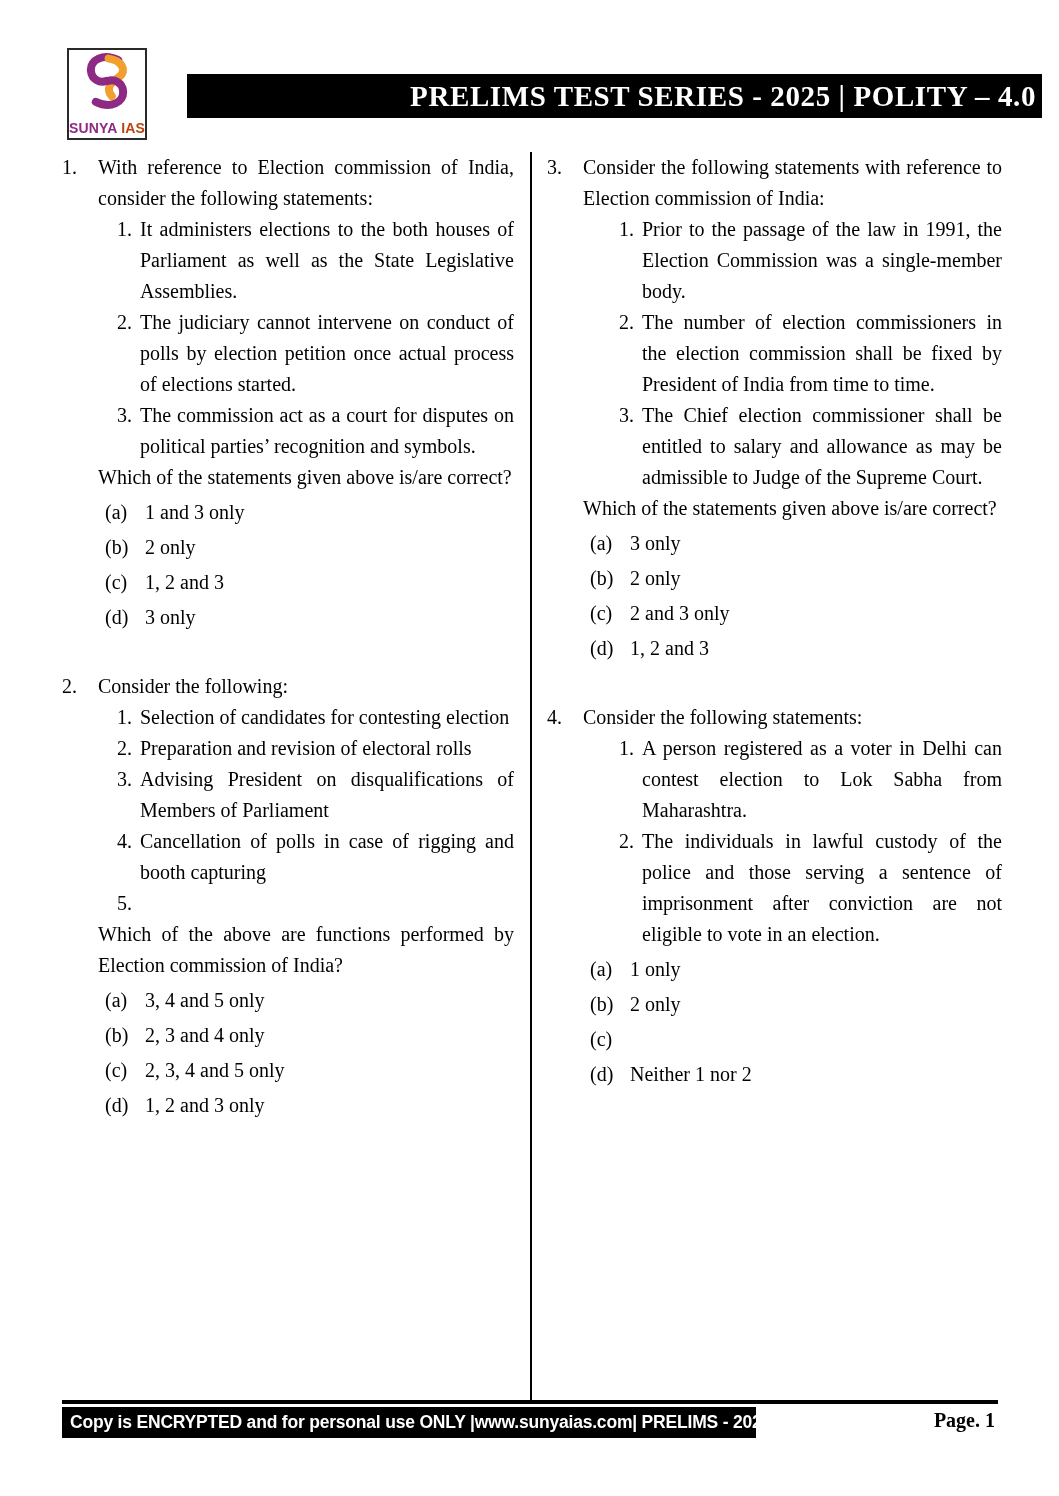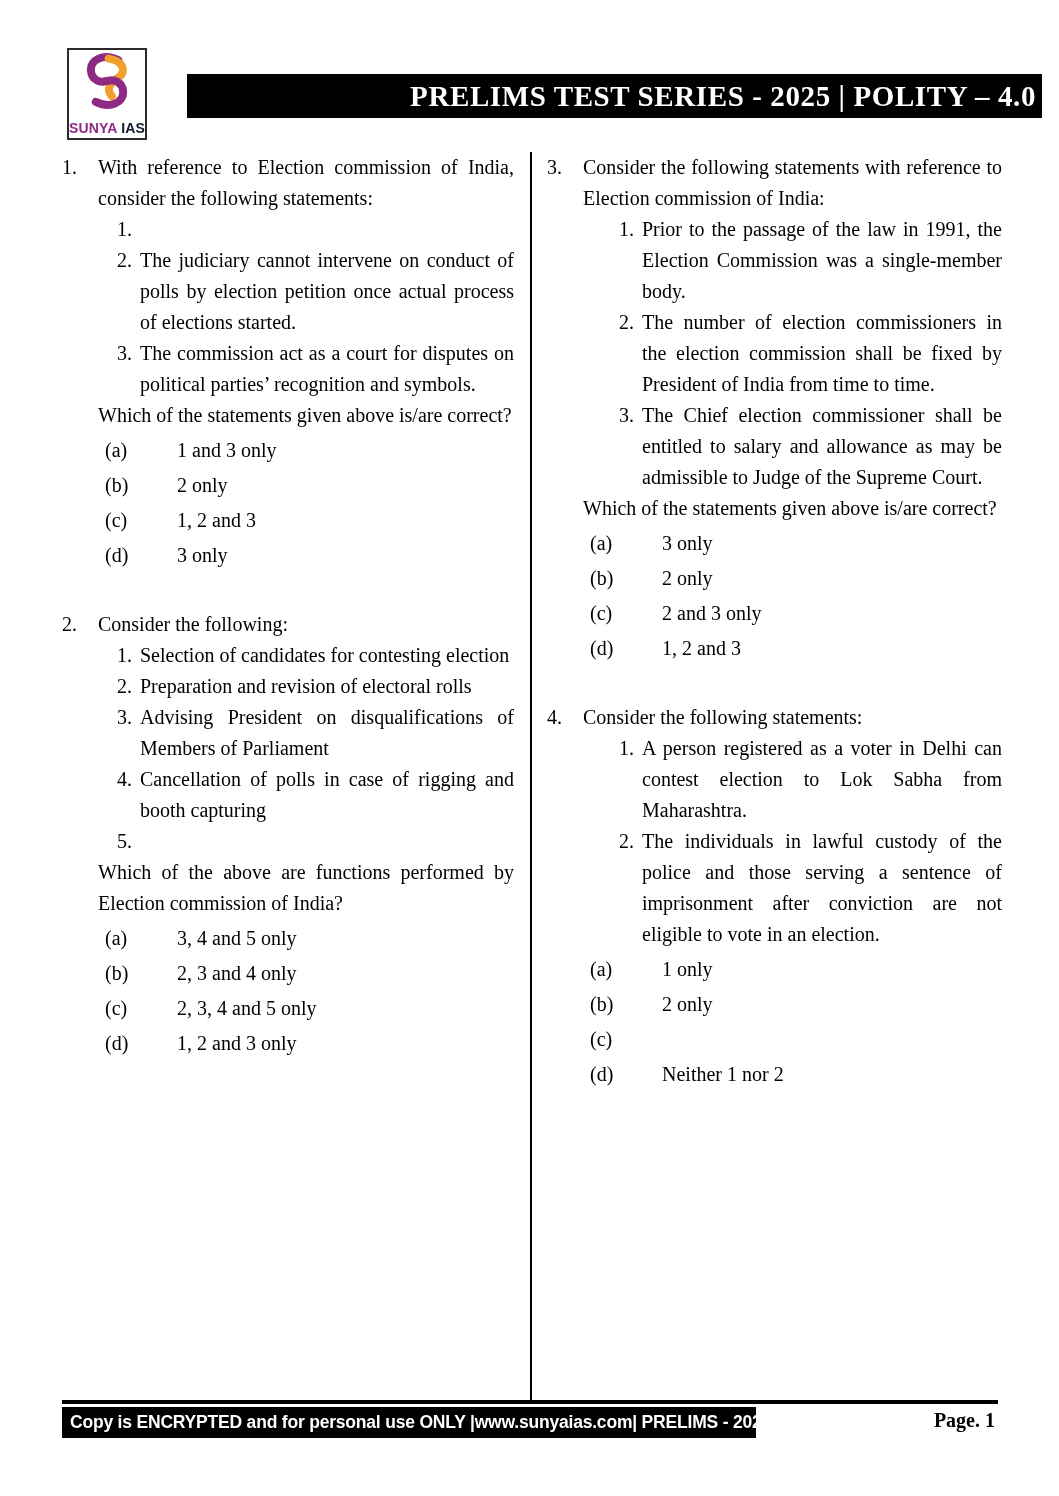--- a/index.html
+++ b/index.html
@@ -13,21 +13,21 @@
     border:2px solid #2a2a2a;background:#fff;box-sizing:border-box;
     display:flex;flex-direction:column;align-items:center;justify-content:space-between;
     padding:3px 1px 2px 1px;z-index:2;
   }
   .logo-swirl{width:52px;height:56px;display:block;}
   .logo-text{
     font-family:"Liberation Sans", sans-serif;font-weight:bold;font-size:14px;
     letter-spacing:.2px;white-space:nowrap;line-height:16px;
   }
   .logo-text .sunya{color:#8e2a84;}
-  .logo-text .ias{color:#0f172a;}
+  .logo-text .ias{color:#c2410c;}
   .title-bar{
     position:absolute;left:150px;top:74px;width:855px;height:44px;background:#000;
     display:flex;align-items:center;justify-content:flex-end;
     padding-right:6px;box-sizing:border-box;z-index:1;margin-left:37px;
   }
   .title-bar .title{
     color:#fff;font-weight:bold;font-size:29px;letter-spacing:.6px;white-space:nowrap;
     font-family:"Liberation Serif", serif;
   }
   
@@ -45,21 +45,21 @@
   .q-intro{text-align:justify;}
   .st{display:flex;}
   .st-num{width:23px;flex-shrink:0;margin-left:19px;}
   .col-right .st-num{margin-left:36px;}
   .st-text{flex:1;text-align:justify;min-width:0;}
   .stem{text-align:justify;}
   .stem .b{font-weight:bold;}
   .opts{margin-top:2px;}
   .opt{display:flex;margin-top:4px;}
   .opt-label{width:40px;flex-shrink:0;margin-left:7px;}
-  .opt-text{flex:1;min-width:0;margin-left:32px;}
+  .opt-text{flex:1;min-width:0;}
   
   .bottom-rule{position:absolute;left:62px;top:1400px;width:936px;height:4px;background:#000;}
   .footer-bar{
     position:absolute;left:62px;top:1407px;width:694px;height:31px;background:#000;color:#fff;
     display:flex;align-items:center;padding:8px 8px;box-sizing:border-box;white-space:nowrap;
     font-family:"Liberation Sans", sans-serif;font-weight:bold;font-size:17.5px;letter-spacing:-.2px;
   }
   .footer-bar .link{color:#fff;cursor:pointer;}
   .page-num{
     position:absolute;right:64px;top:1409px;font-weight:bold;font-size:20px;
@@ -85,20 +85,21 @@
 <div class="content">
 
   <div class="col col-left">
 
     <div class="q">
       <div class="q-num">1.</div>
       <div class="q-body">
         <div class="q-intro">With reference to Election commission of India, consider the following statements:</div>
         <div class="st">
           <div class="st-num">1.</div>
+          <div class="st-text">It administers elections to the both houses of Parliament as well as the State Legislative Assemblies.</div>
         </div>
         <div class="st">
           <div class="st-num">2.</div>
           <div class="st-text">The judiciary cannot intervene on conduct of polls by election petition once actual process of elections started.</div>
         </div>
         <div class="st">
           <div class="st-num">3.</div>
           <div class="st-text">The commission act as a court for disputes on political parties’ recognition and symbols.</div>
         </div>
         <div class="stem"><span>Which of the statements given above is/are correct?</span><span class="b"></span><span></span></div>

